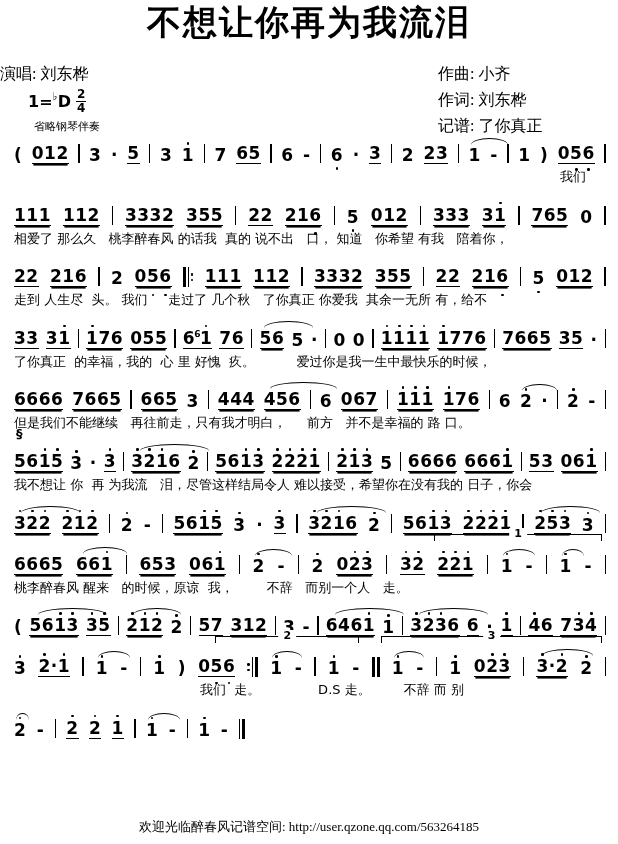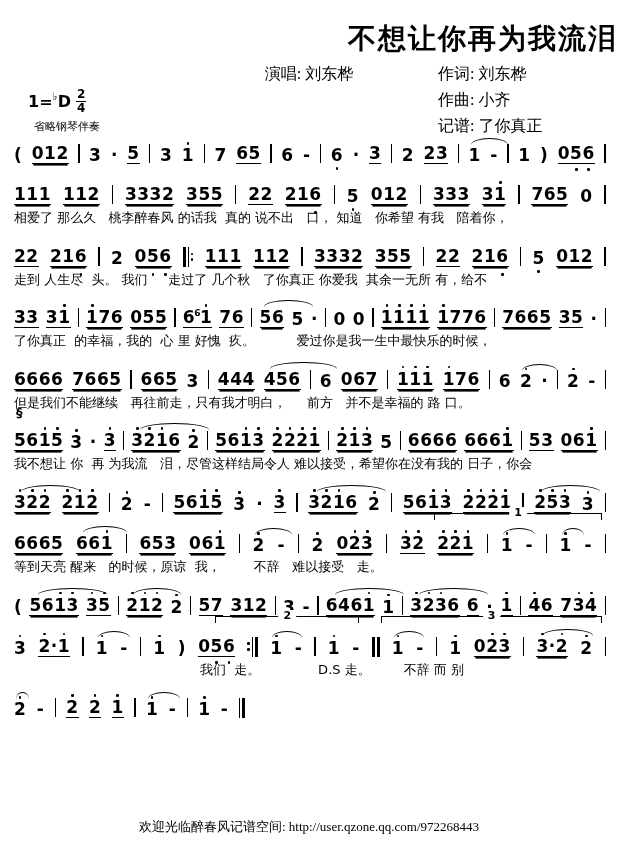--- a/index.html
+++ b/index.html
@@ -1,21 +1,21 @@
 <!DOCTYPE html>
 <html><head>
 <meta charset="utf-8">
 <style>
   html,body{margin:0;padding:0;background:#e8e8e8}
   .page{position:relative;width:618px;height:844px;background:#fff;color:#000;
         font-family:"DejaVu Sans","Liberation Sans",sans-serif;overflow:hidden;margin:0 auto}
-  .title{position:absolute;top:20px;left:0;right:0;text-align:right;
+  .title{position:absolute;top:0;left:0;right:0;text-align:center;
          font-family:"Liberation Serif","DejaVu Serif",serif;font-weight:bold;
-         font-size:28px;letter-spacing:2px}
-  .byline{position:absolute;top:64px;left:0;right:0;text-align:center;
+         font-size:34px;letter-spacing:2px}
+  .byline{position:absolute;top:64px;left:0;right:0;text-align:left;
           font-family:"Liberation Serif","DejaVu Serif",serif;font-size:16px}
   .credits{position:absolute;top:61px;left:438px;font-family:"Liberation Serif","DejaVu Serif",serif;
            font-size:16px;line-height:26px}
   .keysig{position:absolute;top:88px;left:28px;font-size:16px;font-weight:bold;display:flex;align-items:center}
   .keysig sup{font-size:11px;position:relative;top:-5px}
   .frac{display:inline-flex;flex-direction:column;font-size:12px;line-height:1.05;margin-left:5px;
         font-weight:bold;text-align:center}
   .frac .num{border-bottom:1.2px solid #000;padding:0 1px}
   .accnote{position:absolute;top:119px;left:34px;font-size:11px;
            font-family:"Liberation Serif","DejaVu Serif",serif}
@@ -54,22 +54,22 @@
   .footer{position:absolute;bottom:8px;left:0;right:0;text-align:center;
           font-family:"Liberation Serif","DejaVu Serif",serif;font-size:13px}
 </style>
 </head>
 <body>
 
 <div class="page">
   <div class="title">不想让你再为我流泪</div>
   <div class="byline">演唱: 刘东桦</div>
   <div class="credits">
+    <div>作曲: 小齐</div>
     <div>作词: 刘东桦</div>
-    <div>作曲: 小齐</div>
     <div>记谱: 了你真正</div>
   </div>
   <div class="keysig">
     <span>1=</span>
       <sup>♭</sup>
       <span>D</span>
     <span class="frac">
         <span class="num">2</span>
         <span class="den">4</span>
       </span>
@@ -102,20 +102,21 @@
           <span class="tok u1"><span class="ch">2</span><span class="ch">3</span></span>
           <span class="bar"></span>
           <span class="tok"><span class="ch">1</span><span class="slur" style="width: 300%;"></span></span>
           <span class="tok"><span class="ch">-</span></span>
           <span class="bar"></span>
           <span class="tok"><span class="ch">1</span></span>
           <span class="tok"><span class="ch">)</span></span>
           <span class="tok u1"><span class="ch">0</span><span class="ch">5<i class="dB"></i></span><span class="ch">6<i class="dB"></i></span></span>
           <span class="bar"></span>
         </div>
+        <div class="lyric">我们</div>
       </div>
       <div class="lblock">
         <div class="notes">
           <span class="tok u2"><span class="ch">1</span><span class="ch">1</span><span class="ch">1</span></span>
           <span class="tok u2"><span class="ch">1</span><span class="ch">1</span><span class="ch">2</span></span>
           <span class="bar"></span>
           <span class="tok u2"><span class="ch">3</span><span class="ch">3</span><span class="ch">3</span><span class="ch">2</span></span>
           <span class="tok u2"><span class="ch">3</span><span class="ch">5</span><span class="ch">5</span></span>
           <span class="bar"></span>
           <span class="tok u1"><span class="ch">2</span><span class="ch">2</span></span>
@@ -288,21 +289,21 @@
           <span class="tok u1"><span class="ch">3<i class="dA"></i></span><span class="ch">2<i class="dA"></i></span></span>
           <span class="tok u2"><span class="ch">2<i class="dA"></i></span><span class="ch">2<i class="dA"></i></span><span class="ch">1<i class="dA"></i></span></span>
           <span class="bar"></span>
           <span class="tok"><span class="ch">1<i class="dA"></i></span><span class="slur" style="width: 260%;"></span></span>
           <span class="tok"><span class="ch">-</span></span>
           <span class="bar"></span>
           <span class="tok"><span class="ch">1<i class="dA"></i></span><span class="slur" style="width: 180%;"></span></span>
           <span class="tok"><span class="ch">-</span></span>
           <span class="bar"></span>
         </div>
-        <div class="lyric">等到天亮 醒来   的时候，原谅  我，        不辞   难以接受   走。</div>
+        <div class="lyric">桃李醉春风 醒来   的时候，原谅  我，        不辞   而别一个人   走。</div>
       </div>
       <div class="lblock">
         <div class="notes">
           <span class="tok"><span class="ch">(</span></span>
           <span class="tok u2"><span class="ch">5</span><span class="ch">6</span><span class="ch">1<i class="dA"></i></span><span class="ch">3<i class="dA"></i></span><span class="slur" style="width: 140%;"></span></span>
           <span class="tok u1"><span class="ch">3<i class="dA"></i></span><span class="ch">5<i class="dA"></i></span></span>
           <span class="bar"></span>
           <span class="tok u2"><span class="ch">2<i class="dA"></i></span><span class="ch">1<i class="dA"></i></span><span class="ch">2<i class="dA"></i></span><span class="slur" style="width: 130%;"></span></span>
           <span class="tok"><span class="ch">2<i class="dA"></i></span></span>
           <span class="bar"></span>
@@ -385,14 +386,14 @@
           <span class="bar"></span>
           <span class="tok"><span class="ch">1<i class="dA"></i></span></span>
           <span class="tok"><span class="ch">-</span></span>
           <span class="rpt">
             <span class="tnn"></span>
             <span class="tkk"></span>
           </span>
         </div>
       </div>
     </div>
-  <div class="footer">欢迎光临醉春风记谱空间: http://user.qzone.qq.com/972268443</div>
+  <div class="footer">欢迎光临醉春风记谱空间: http://user.qzone.qq.com/563264185</div>
 </div>
 
 </body></html>

